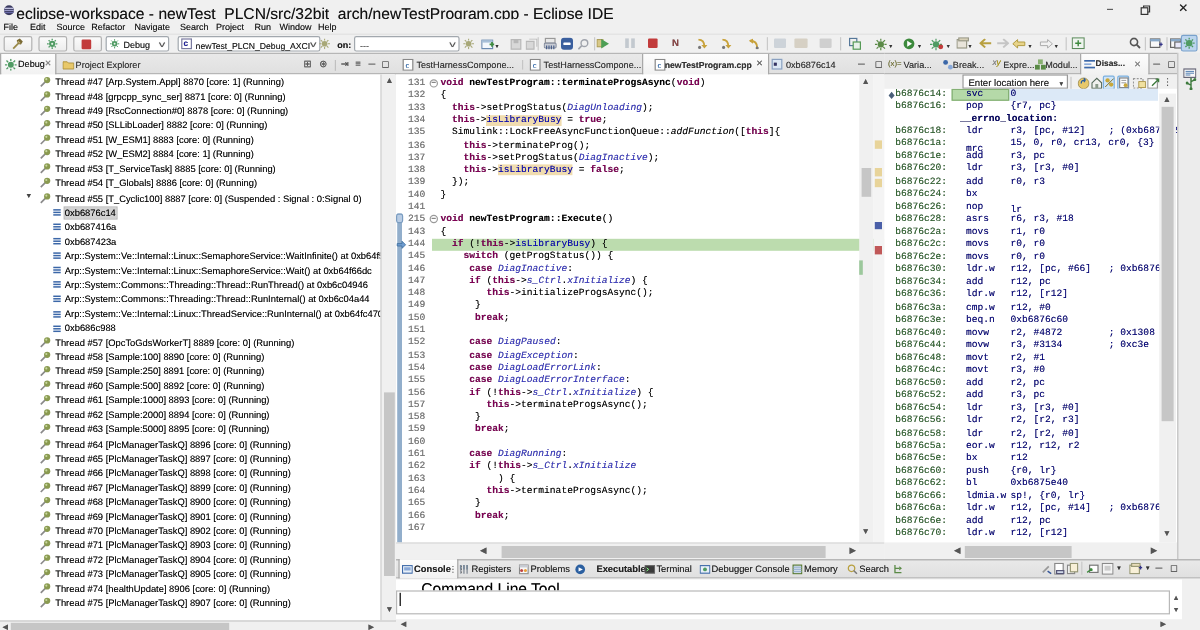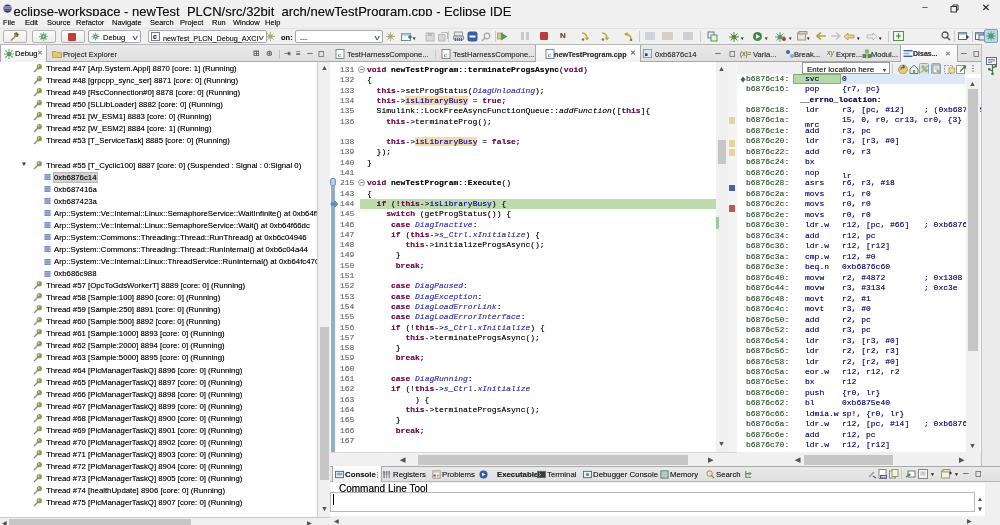--- a/index.html
+++ b/index.html
@@ -320,20 +320,28 @@
       <span class="tt" style="left:46px">Thread #52 [W_ESM2] 8884 [core: 1] (Running)</span>
     </div>
 <div class="trow" style="top:72.4px">
       <svg class="ic" style="left:33px" width="10" height="10" viewBox="0 0 10 10">
         <path d="M1 9 L6 4" stroke="#8a8a8a" stroke-width="1.4"></path>
         <circle cx="6.3" cy="3.7" r="2.6" fill="#8a9a50"></circle>
         <circle cx="5.6" cy="3" r="0.9" fill="#c8d8a0"></circle>
       </svg>
       <span class="tt" style="left:46px">Thread #53 [T_ServiceTask] 8885 [core: 0] (Running)</span>
     </div>
+<div class="trow" style="top:84.4px">
+      <svg class="ic" style="left:33px" width="10" height="10" viewBox="0 0 10 10">
+        <path d="M1 9 L6 4" stroke="#8a8a8a" stroke-width="1.4"></path>
+        <circle cx="6.3" cy="3.7" r="2.6" fill="#8a9a50"></circle>
+        <circle cx="5.6" cy="3" r="0.9" fill="#c8d8a0"></circle>
+      </svg>
+      <span class="tt" style="left:46px">Thread #54 [T_Globals] 8886 [core: 0] (Running)</span>
+    </div>
 <div class="trow" style="top:96.5px">
       <span class="abs" style="left:21px;top:2px;font-size:6px;color:#444">▼</span>
       <svg class="ic" style="left:33px" width="10" height="10" viewBox="0 0 10 10">
         <path d="M1 9 L6 4" stroke="#8a8a8a" stroke-width="1.4"></path>
         <circle cx="6.3" cy="3.7" r="2.6" fill="#8a9a50"></circle>
         <circle cx="5.6" cy="3" r="0.9" fill="#c8d8a0"></circle>
       </svg>
       <span class="tt" style="left:46px">Thread #55 [T_Cyclic100] 8887 [core: 0] (Suspended : Signal : 0:Signal 0)</span>
     </div>
 <div class="trow" style="top:108.5px">
@@ -597,20 +605,21 @@
 <div class="minmax" style="left:399px">◻</div>
 </div>
 <div id="editor">
 <div class="abs" style="left:30px;top:136.9px;width:377px;height:10.3px;background:#bcdcae"></div>
 <div class="cl" style="top:3.0px"><span class="ln">131</span><span class="fold">−</span><span class="cd"><span class="kw">void</span> <span class="fn">newTestProgram::terminateProgsAsync</span>(<span class="kw">void</span>)</span></div>
 <div class="cl" style="top:13.3px"><span class="ln">132</span><span class="cd">{</span></div>
 <div class="cl" style="top:23.6px"><span class="ln">133</span><span class="cd">  <span class="kw">this</span>-&gt;setProgStatus(<span class="en">DiagUnloading</span>);</span></div>
 <div class="cl" style="top:33.9px"><span class="ln">134</span><span class="cd">  <span class="kw">this</span>-&gt;<span class="occ"><span class="mv">isLibraryBusy</span></span> = <span class="kw">true</span>;</span></div>
 <div class="cl" style="top:44.2px"><span class="ln">135</span><span class="cd">  Simulink::LockFreeAsyncFunctionQueue::<span class="it">addFunction</span>([<span class="kw">this</span>]{</span></div>
 <div class="cl" style="top:54.5px"><span class="ln">136</span><span class="cd">    <span class="kw">this</span>-&gt;terminateProg();</span></div>
+<div class="cl" style="top:64.8px"><span class="ln">137</span><span class="cd">    <span class="kw">this</span>-&gt;setProgStatus(<span class="en">DiagInactive</span>);</span></div>
 <div class="cl" style="top:75.1px"><span class="ln">138</span><span class="cd">    <span class="kw">this</span>-&gt;<span class="occ"><span class="mv">isLibraryBusy</span></span> = <span class="kw">false</span>;</span></div>
 <div class="cl" style="top:85.4px"><span class="ln">139</span><span class="cd">  });</span></div>
 <div class="cl" style="top:95.7px"><span class="ln">140</span><span class="cd">}</span></div>
 <div class="cl" style="top:106.0px"><span class="ln">141</span><span class="cd"></span></div>
 <div class="cl" style="top:116.3px"><span class="ln">215</span><span class="fold">−</span><span class="cd"><span class="kw">void</span> <span class="fn">newTestProgram::Execute</span>()</span></div>
 <div class="cl" style="top:126.6px"><span class="ln">143</span><span class="cd">{</span></div>
 <div class="cl" style="top:136.9px"><span class="ln">144</span><span class="cd">  <span class="kw">if</span> (!<span class="kw">this</span>-&gt;<span class="mv">isLibraryBusy</span>) {</span></div>
 <div class="cl" style="top:147.2px"><span class="ln">145</span><span class="cd">    <span class="kw">switch</span> (getProgStatus()) {</span></div>
 <div class="cl" style="top:157.5px"><span class="ln">146</span><span class="cd">     <span class="kw">case</span> <span class="en">DiagInactive</span>:</span></div>
 <div class="cl" style="top:167.8px"><span class="ln">147</span><span class="cd">     <span class="kw">if</span> (<span class="kw">this</span>-&gt;<span class="en">s_Ctrl</span>.<span class="en">xInitialize</span>) {</span></div>
@@ -936,21 +945,21 @@
 <div class="abs" style="left:600px;top:5px;font-size:5px;color:#333">▼</div>
 <svg class="abs" style="left:611px;top:3px" width="11" height="10" viewBox="0 0 11 10">
       <rect x="0.5" y="2" width="8" height="7" fill="#f8f0d8" stroke="#997"></rect>
       <rect x="2" y="0.5" width="7" height="2.5" fill="#e8dcb8" stroke="#997"></rect>
       <path d="M8 4 H11 M9.5 2.5 V5.5" stroke="#338" stroke-width="1"></path>
     </svg>
 <div class="abs" style="left:624px;top:5px;font-size:5px;color:#333">▼</div>
 <div class="minmax" style="left:633px;top:4px">─</div>
 <div class="minmax" style="left:645px;top:4px">◻</div>
 <div class="abs" style="left:0;top:17px;width:655px;height:42px;background:#fff">
-<div class="abs" style="left:9px;top:0px;font-size:10px;color:#000">Command Line Tool</div>
+<div class="abs" style="left:21px;top:0px;font-size:13px;color:#000">Command Line Tool</div>
 <div class="abs" style="left:0px;top:9px;width:645px;height:20px;background:#fff;border:1px solid #b8b8b8"></div>
 <div class="abs" style="left:3px;top:11px;width:1px;height:11px;background:#000"></div>
 <div class="sbarr" style="left:647px;top:12px;font-size:6px">▲</div>
 <div class="sbarr" style="left:647px;top:22px;font-size:6px">▼</div>
 </div>
 <div class="sb" style="left:0px;top:50px;width:655px;height:9px">
 <div class="sbarr" style="left:4px;top:1px;font-size:6px">◀</div>
 <div class="sbarr" style="left:637px;top:1px;font-size:6px">▶</div>
 </div>
 </div>

